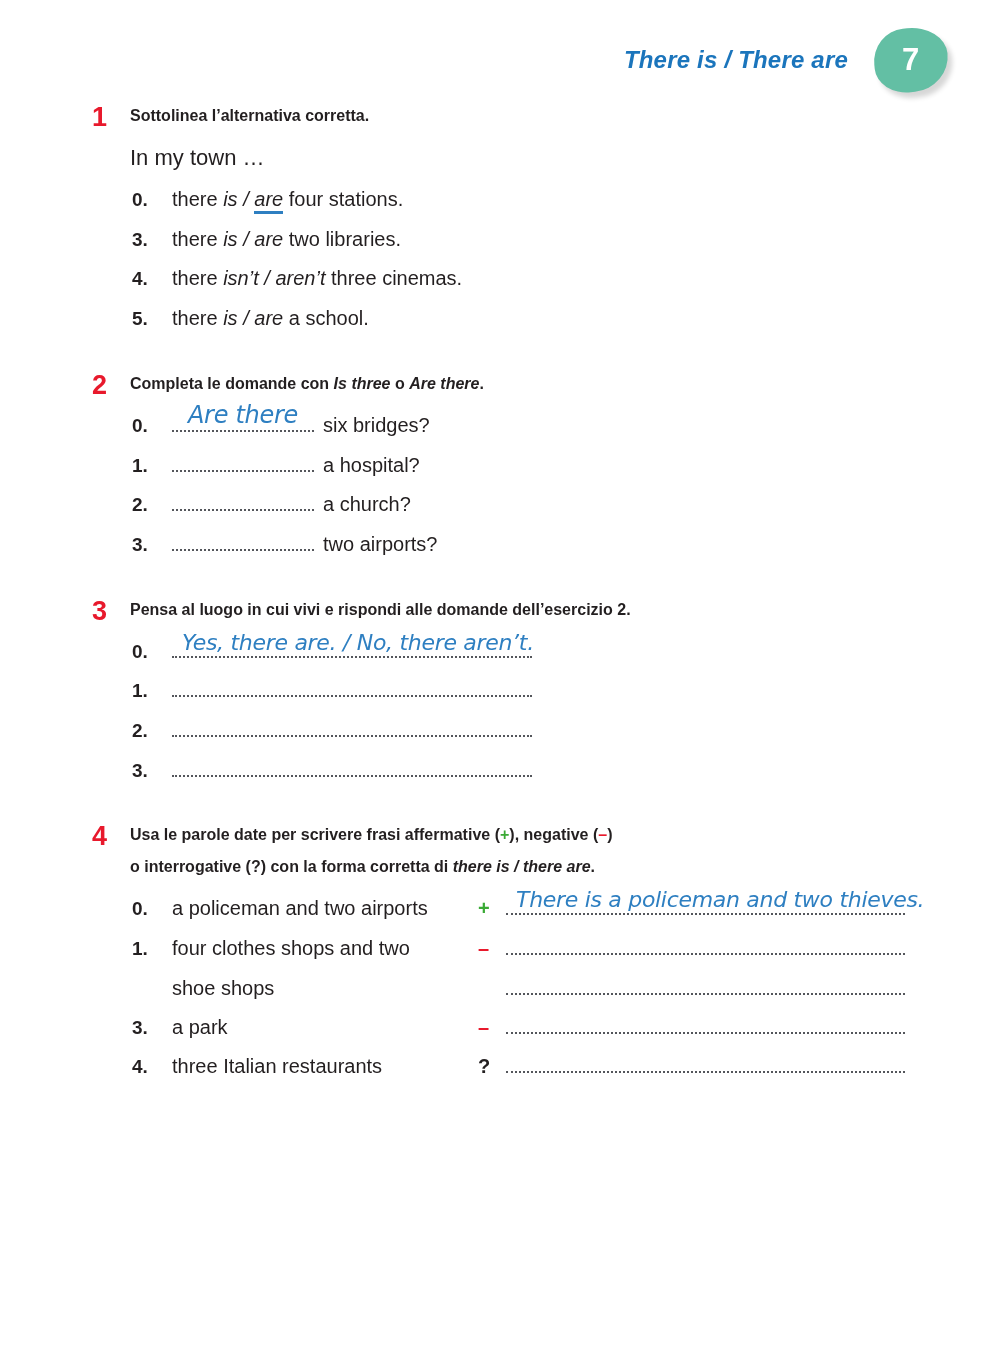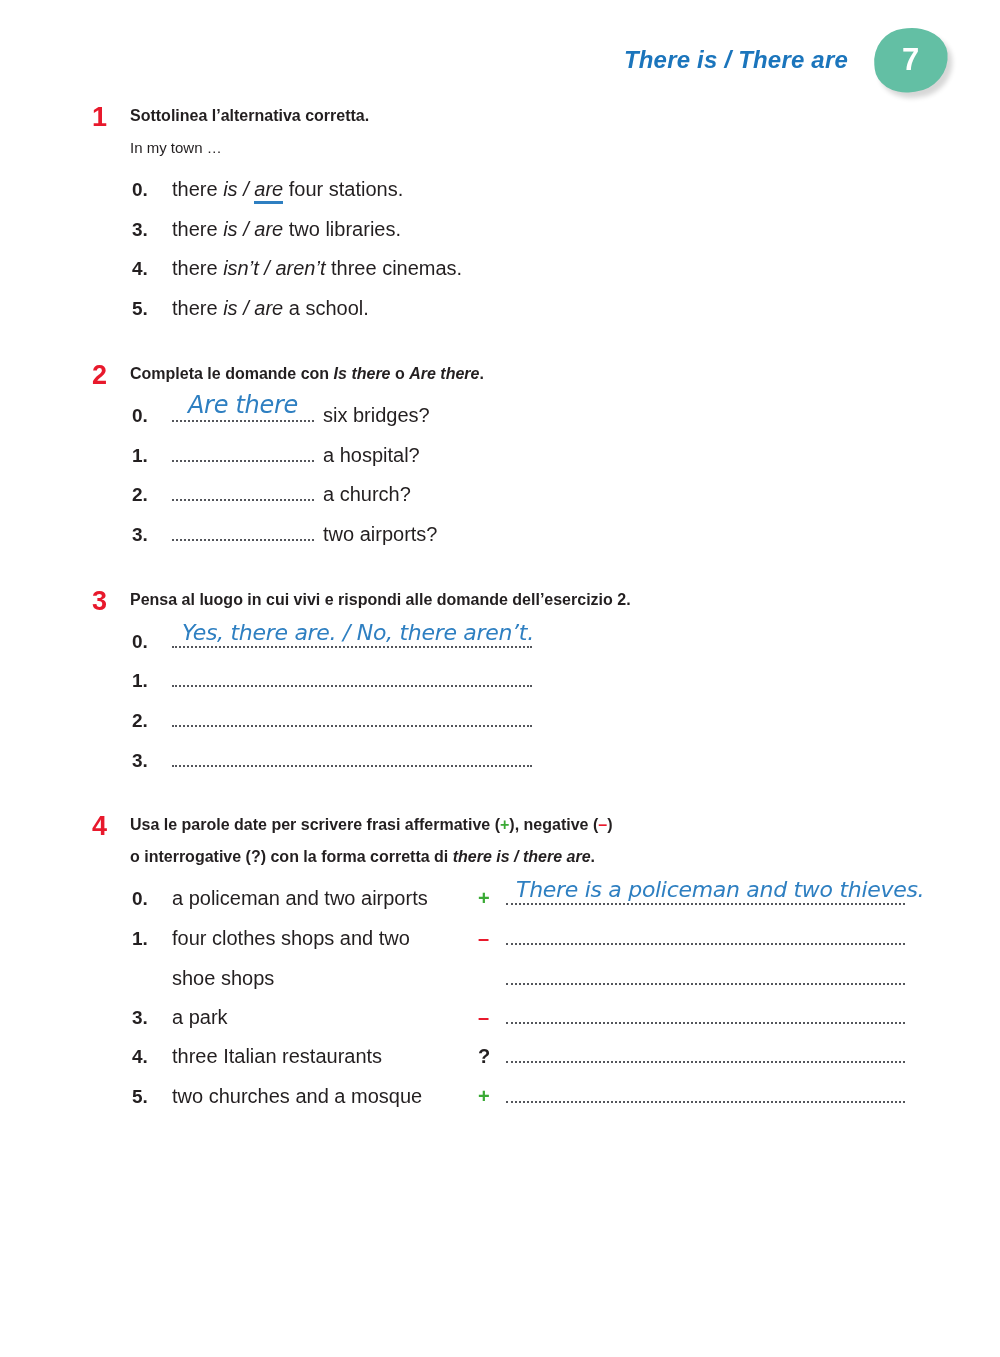--- a/index.html
+++ b/index.html
@@ -22,21 +22,21 @@
   }
   .blob > span { transform:rotate(6deg); }
 
   
   .content { position:absolute; top:104px; left:92px; width:813px; }
   .exercise { margin-top:33px; }
   .exercise:first-child { margin-top:0; }
   .ex-head { display:flex; }
   .ex-num { width:38px; flex:0 0 38px; color:#e8192c; font-weight:800; font-size:27px; line-height:27px; }
   .ex-title { font-weight:bold; font-size:16px; line-height:32px; margin-top:-4px; }
-  .intro { margin-left:38px; font-size:15px; line-height:32px; }
+  .intro { margin-left:38px; font-size:22px; line-height:32px; margin-top:10px; }
   .items { margin-left:40px; margin-top:6px; }
   .row { line-height:38.7px; white-space:nowrap; font-size:20px; }
   .inum { display:inline-block; width:40px; font-weight:bold; font-size:19px; }
   .it { font-style:italic; }
   .bi { font-weight:bold; font-style:italic; }
   .ublue { border-bottom:3px solid #2e7fc1; padding-bottom:1px; }
 
   
   .dline {
     display:inline-block; position:relative;
@@ -110,21 +110,21 @@
         </div>
         <div class="row">
           <span class="inum">5.</span><span><span>there </span><span class="it">is</span><span class="it"> / </span><span class="it">are</span><span> a school.</span></span>
         </div>
       </div>
     </div>
 
     <div class="exercise">
       <div class="ex-head">
         <span class="ex-num">2</span>
-        <span class="ex-title"><span>Completa le domande con </span><span class="bi">Is there</span><span> o </span><span class="bi">Are there</span><span>.</span></span>
+        <span class="ex-title"><span>Completa le domande con </span><span class="bi">Is three</span><span> o </span><span class="bi">Are there</span><span>.</span></span>
       </div>
       <div class="items">
         <div class="row">
           <span class="inum">0.</span><span class="dline w142"><span class="hw hw-ex2">Are there</span></span><span class="after">six bridges?</span>
         </div>
         <div class="row">
           <span class="inum">1.</span><span class="dline w142"><span class="hw hw-ex2"></span></span><span class="after">a hospital?</span>
         </div>
         <div class="row">
           <span class="inum">2.</span><span class="dline w142"><span class="hw hw-ex2"></span></span><span class="after">a church?</span>
@@ -170,23 +170,20 @@
         </div>
         <div class="row">
           <span class="inum"></span><span class="words">shoe shops</span><span class="sign"></span><span class="dline w399"></span>
         </div>
         <div class="row">
           <span class="inum">3.</span><span class="words">a park</span><span class="sign sign-minus">–</span><span class="dline w399"></span>
         </div>
         <div class="row">
           <span class="inum">4.</span><span class="words">three Italian restaurants</span><span class="sign sign-q">?</span><span class="dline w399"></span>
         </div>
-        <div class="row">
-          <span class="inum">5.</span><span class="words">two churches and a mosque</span><span class="sign sign-plus">+</span><span class="dline w399"></span>
-        </div>
       </div>
     </div>
 
   </div>
 
   <svg class="curve-svg" viewBox="0 1240 1000 117" fill="none">
     <path d="M 763 1352 C 770 1318, 792 1299, 832 1297 C 864 1295.5, 886 1304, 910 1313 C 940 1324, 968 1328, 1004 1332" stroke="#1b75bc" stroke-width="6" stroke-linecap="round" stroke-dasharray="17 14"></path>
   </svg>
 
   <div class="revision-box">

